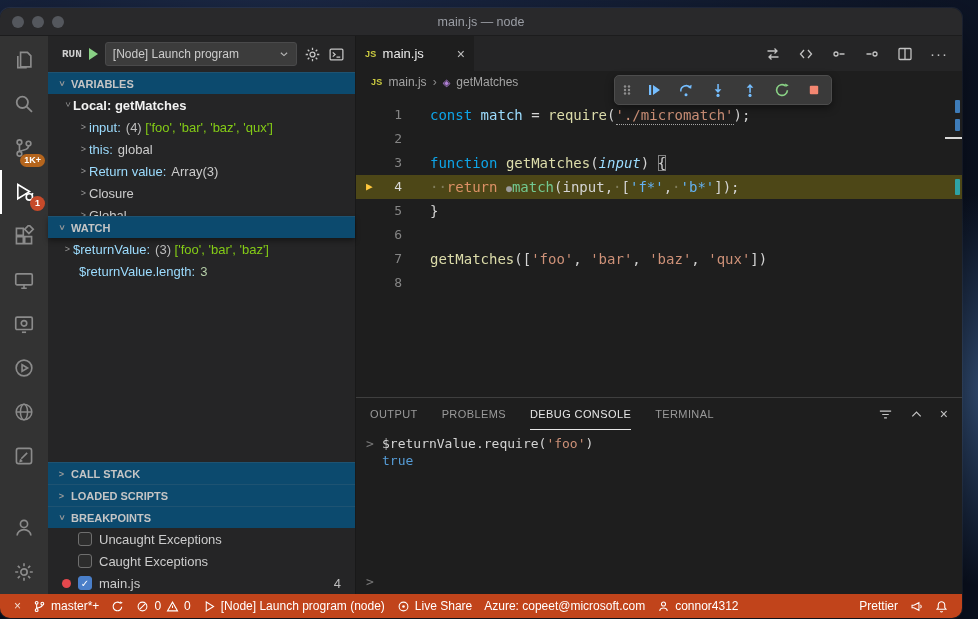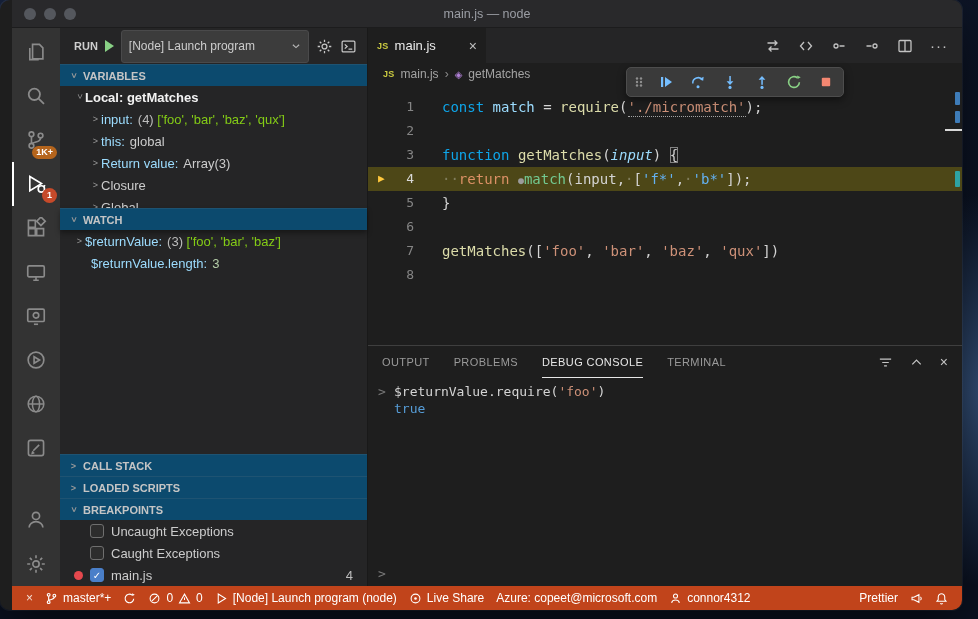--- a/index.html
+++ b/index.html
@@ -5,46 +5,46 @@
   * { box-sizing: border-box; margin: 0; padding: 0; }
   html,body { width:978px; height:619px; overflow:hidden; }
   body {
     font-family:"Liberation Sans", sans-serif;
     background:
       radial-gradient(230px 280px at 101% 63%, rgba(96,148,216,.50), rgba(40,64,110,0) 70%),
       radial-gradient(1000px 760px at 28% -5%, #1d2b4a, #0b1222 78%);
     position:relative;
   }
   .window {
-    position:absolute; left:0; top:0; width:962px; height:610px;
+    position:absolute; left:0; top:8px; width:962px; height:610px;
     border-radius:10px; overflow:hidden; background:#1e1e1e;
     box-shadow:0 20px 55px rgba(0,0,0,.6), 0 0 0 1px rgba(255,255,255,.07);
-    display:flex; flex-direction:column;padding-left:12px;
+    display:flex; flex-direction:column;
   }
   
   .titlebar { height:28px; background:#29292b; border-bottom:1px solid #1c1c1d; display:flex; align-items:center; position:relative; flex:0 0 auto; }
   .lights { position:absolute; left:12px; top:0; bottom:0; display:flex; align-items:center; gap:8px; }
   .light { width:12px; height:12px; border-radius:50%; background:#54575d; }
   .wtitle { margin:0 auto; font-size:12.5px; color:#9b9ea5; }
   
   .mainrow { flex:1; display:flex; min-height:0; }
   
   .activitybar { width:48px; background:#333333; display:flex; flex-direction:column; align-items:stretch; padding-top:2px; flex:0 0 auto; }
   .ab-item { height:44px; display:flex; align-items:center; justify-content:center; position:relative; color:#8b8b8b; cursor:pointer; }
   .ab-item.active { color:#ffffff; box-shadow:inset 2px 0 0 #ffffff; }
   .ab-spacer { flex:1; }
   .badge { position:absolute; right:3px; bottom:3px; background:#b5651d; color:#fff; font-size:9px; font-weight:700; border-radius:8px; padding:1px 4px; line-height:11px; }
   .badge.rnd { background:#c64a2a; border-radius:50%; width:15px; height:15px; display:flex; align-items:center; justify-content:center; padding:0; }
   .svgic { display:block; }
   
   .sidebar { width:308px; background:#252526; border-right:1px solid #191919; color:#cccccc; font-size:13px; display:flex; flex-direction:column; min-height:0; flex:0 0 auto; }
   .run-row { height:36px; display:flex; align-items:center; gap:7px; padding:0 10px 0 14px; flex:0 0 auto; }
-  .run-label { font-size:11px; font-weight:700; color:#cfcfcf; }
+  .run-label { font-size:11px; font-weight:700; color:#cfcfcf;font-family:Liberation Mono, monospace; }
   .play-tri { width:0; height:0; border-left:9px solid #89d185; border-top:6px solid transparent; border-bottom:6px solid transparent; }
-  .config-select { flex:1; height:33px; background:#3c3c3c; border:1px solid #4a4a4b; border-radius:3px; display:flex; align-items:center; padding:0 7px; font-size:12px; color:#cccccc; cursor:pointer; min-width:0; }
+  .config-select { flex:1; height:24px; background:#3c3c3c; border:1px solid #4a4a4b; border-radius:3px; display:flex; align-items:center; padding:0 7px; font-size:12px; color:#cccccc; cursor:pointer; min-width:0; }
   .config-select .lbl { white-space:nowrap; overflow:hidden; text-overflow:ellipsis; }
   .config-select .dd { margin-left:auto; color:#b8b8b8; }
   .sec-head { height:22px; display:flex; align-items:center; gap:4px; padding:0 8px; font-size:11px; font-weight:700; color:#c5c5c5; background:#0c4a6e; border-top:1px solid rgba(140,140,140,.14); flex:0 0 auto; position:relative; }
   .sec-head.shadow { box-shadow:0 3px 5px rgba(0,0,0,.38); z-index:2; }
   .tw { display:inline-block; width:11px; text-align:center; font-size:9px; color:#9a9a9a; transform-origin:55% 50%; flex:0 0 auto; }
   .tw.open { transform:rotate(90deg); }
   .vars-body { height:122px; overflow:hidden; flex:0 0 auto; }
   .row { height:22px; display:flex; align-items:center; white-space:pre; cursor:pointer; }
   .scope-label { font-weight:700; color:#f2f2f2; }
   .vname { color:#9cdcfe; margin-right:5px; }
@@ -85,21 +85,21 @@
   .tok-ws { color:rgba(235,235,235,.32); }
   .tok-dot { color:#9b9b9b; font-size:10px; }
   .u-dotted { border-bottom:1px dotted #a5a5a5; padding-bottom:1px; }
   .bracket-box { outline:1px solid #838383; outline-offset:-1px; }
   .ruler-mark { position:absolute; right:2px; width:5px; border-radius:1px; }
   .ruler-line { position:absolute; right:0; width:17px; height:2px; background:#d9d9d9; }
   
   .dbg-toolbar { position:absolute; top:39px; left:258px; height:30px; background:#3a3a3a; border:1px solid #4d4d4d; border-radius:5px; box-shadow:0 3px 9px rgba(0,0,0,.45); display:flex; align-items:center; padding:0 4px; gap:6px; z-index:6; }
   .dbtn { width:26px; height:26px; display:flex; align-items:center; justify-content:center; cursor:pointer; border-radius:4px; }
   
-  .panel { height:241px; border-top:1px solid #3f3f3f; display:flex; flex-direction:column; flex:0 0 auto; background:#1e1e1e; }
+  .panel { height:197px; border-top:1px solid #3f3f3f; display:flex; flex-direction:column; flex:0 0 auto; background:#1e1e1e; }
   .panel-head { height:32px; display:flex; align-items:center; gap:24px; padding:0 14px; flex:0 0 auto; }
   .ptab { font-size:11px; letter-spacing:.4px; color:#9a9a9a; height:100%; display:flex; align-items:center; border-bottom:1px solid transparent; cursor:pointer; }
   .ptab.active { color:#e7e7e7; border-bottom-color:#e7e7e7; }
   .panel-icons { margin-left:auto; display:flex; align-items:center; gap:16px; color:#c5c5c5; }
   .picon { cursor:pointer; font-size:14px; display:flex; align-items:center; }
   .panel-body { flex:1; font-family:"DejaVu Sans Mono","Liberation Mono",monospace; font-size:13px; line-height:17px; padding:5px 0 4px; display:flex; flex-direction:column; min-height:0; }
   .con-row { display:flex; padding-left:10px; color:#d4d4d4; white-space:pre; }
   .con-prompt { width:16px; color:#787878; flex:0 0 auto; }
   .con-result { padding-left:26px; color:#569cd6; }
   .panel-spacer { flex:1; }

